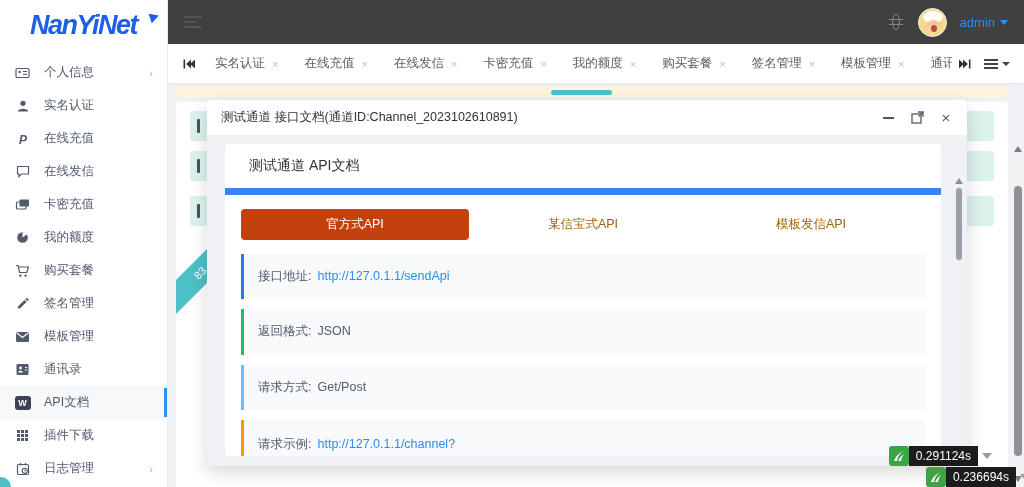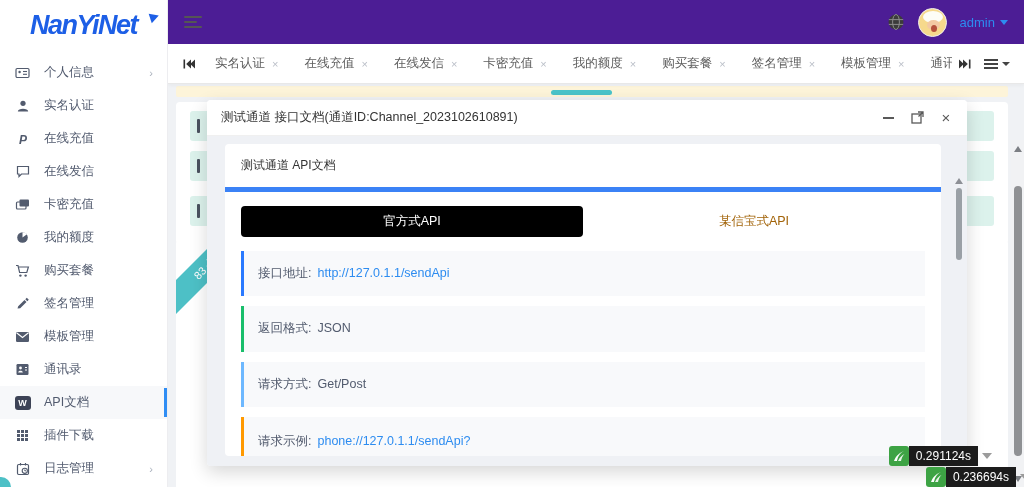--- a/index.html
+++ b/index.html
@@ -20,21 +20,21 @@
   .mi { height:33px; display:flex; align-items:center; padding:0 14px; gap:13px;
         font-size:12.5px; color:#515a6e; cursor:pointer; position:relative; }
   .mi .ic { width:17px; height:16px; display:flex; align-items:center; justify-content:center; color:#525b6e; flex:none; }
   .mi .chev { margin-left:auto; color:#a9b0bc; font-size:11px; }
   .mi.active { background:#f7f8fa; }
   .mi.active::after { content:""; position:absolute; right:0; top:2px; bottom:2px; width:3px; background:#2f8df4; }
   .wicon { width:16px; height:14px; background:#3d4356; color:#fff; border-radius:3px;
            font-size:9px; font-weight:bold; display:flex; align-items:center; justify-content:center; }
 
   
-  .header { position:absolute; left:168px; top:0; width:856px; height:44px; background:#4c1d95;
+  .header { position:absolute; left:168px; top:0; width:856px; height:44px; background:#404040;
             display:flex; align-items:center; padding:0 16px; z-index:4; }
   .hamburger { width:18px; height:12px; display:flex; flex-direction:column; justify-content:space-between; cursor:pointer; }
   .hamburger i { display:block; height:2px; background:#555; border-radius:1px; }
   .hamburger i:nth-child(2){ width:13px; }
   .header-right { margin-left:auto; display:flex; align-items:center; gap:13px; }
   .avatar { width:29px; height:29px; border-radius:50%; background:#f6d98c; position:relative; overflow:hidden;
             border:1px solid #eee; }
   .avatar .fluff { position:absolute; left:4px; top:2px; width:20px; height:12px; background:#fdfdf6; border-radius:50%; }
   .avatar .face  { position:absolute; left:8px; top:11px; width:13px; height:10px; background:#f3c9a4; border-radius:50%; }
   .avatar .mouth { position:absolute; left:12px; top:16px; width:6px; height:7px; background:#b5503c; border-radius:50%; }
@@ -73,25 +73,25 @@
   .modal { position:absolute; left:207px; top:100px; width:760px; height:366px; background:#fff; border-radius:4px;
            box-shadow:0 6px 18px rgba(0,0,0,.16); z-index:10; overflow:hidden; }
   .modal-header { height:36px; display:flex; align-items:center; padding:8px 14px; border-bottom:1px solid #f0f0f0; background:#fff; }
   .modal-title { font-size:12.5px; color:#333; }
   .modal-ctrls { margin-left:auto; display:flex; align-items:center; gap:15px; color:#595959; }
   .mc { cursor:pointer; display:flex; align-items:center; justify-content:center; width:14px; height:14px; }
   .min-bar { width:11px; height:2px; background:#595959; }
   .mclose { font-size:15px; line-height:1; }
   .modal-body { position:absolute; left:0; right:0; top:36px; bottom:0; background:#eff1f5; }
   .doc-card { position:absolute; left:18px; right:26px; top:8px; bottom:10px; background:#fff; border-radius:4px; overflow:hidden; }
-  .doc-title { padding:13px 16px; font-size:12px; color:#333; border-bottom:5px solid #3b82f6; }
+  .doc-title { padding:13px 24px; font-size:14px; color:#333; border-bottom:7px solid #3b82f6; }
   .api-tabs { display:flex; margin:14px 16px 14px; }
   .api-tab { flex:1; height:31px; display:flex; align-items:center; justify-content:center;
              font-size:12.5px; color:#a16207; cursor:pointer; border-radius:4px; }
-  .api-tab.active { background:#000000; color:#fff; }
+  .api-tab.active { background:#c2410c; color:#fff; }
   .docrow { margin:0 16px 10px; background:#f8f9fb; padding:13px 14px; font-size:12.5px; color:#525b6e;
             border-left:3px solid #ccc; line-height:1.55; }
   .docrow .lbl { margin-right:6px; }
   .docrow a, .docrow .lnk { color:#2d8cf0; text-decoration:none; word-break:break-all; cursor:pointer; }
   .docrow.r0 { border-left-color:#2979ff; }
   .docrow.r1 { border-left-color:#19be6b; }
   .docrow.r2 { border-left-color:#6db8ff; }
   .docrow.r3 { border-left-color:#ff9900; line-height:1.8; }
   .modal-scroll { position:absolute; right:4px; top:42px; bottom:8px; width:8px; }
   .ms-up { width:0; height:0; border-left:4px solid transparent; border-right:4px solid transparent;
@@ -404,32 +404,33 @@
         </span>
         <span class="mc mclose">×</span>
       </span>
     </div>
     <div class="modal-body">
       <div class="doc-card">
         <div class="doc-title">测试通道 API文档</div>
         <div class="api-tabs">
           <div class="api-tab active">官方式API</div>
           <div class="api-tab">某信宝式API</div>
+          <div class="api-tab">模板发信API</div>
         </div>
         <div class="docrow r0">
           <span class="lbl">接口地址:</span><a class="lnk">http://127.0.1.1/sendApi</a>
         </div>
         <div class="docrow r1">
           <span class="lbl">返回格式:</span><span>JSON</span>
         </div>
         <div class="docrow r2">
           <span class="lbl">请求方式:</span><span>Get/Post</span>
         </div>
         <div class="docrow r3">
-          <span class="lbl">请求示例:</span><span class="lnk">phone://127.0.1.1/sendApi?</span>
+          <span class="lbl">请求示例:</span><span class="lnk">http://127.0.1.1/channel?</span>
           <div class="lnk">channel=Channel_2023102610891&amp;username=admin&amp;key=22df05de3dc300f3e2bf783f6e8c5e96&amp;phone=17712713149&amp;content=</div>
           
         </div>
       </div>
       <div class="modal-scroll">
         <div class="ms-up"></div>
         <div class="ms-thumb"></div>
       </div>
     </div>
   </div>

